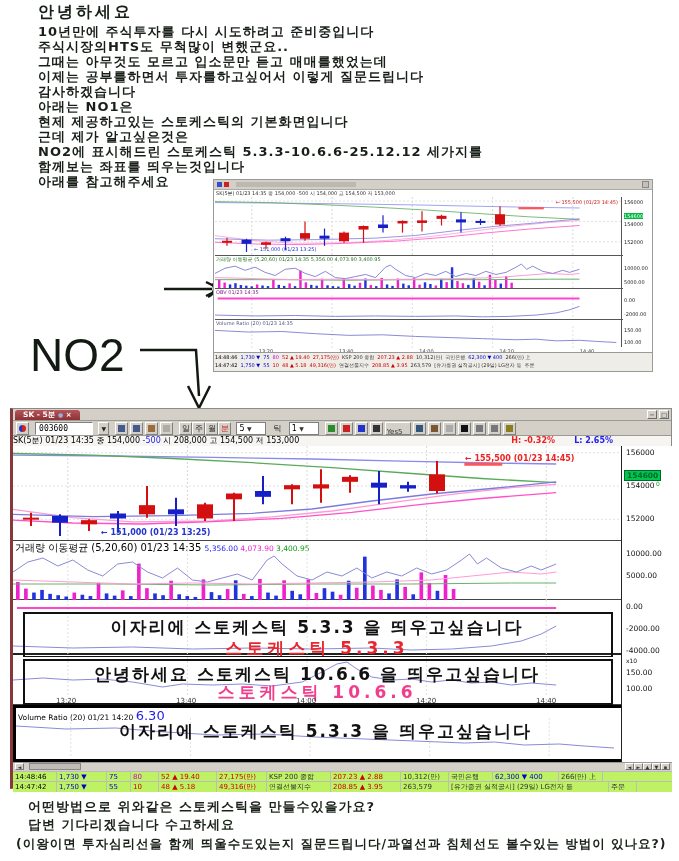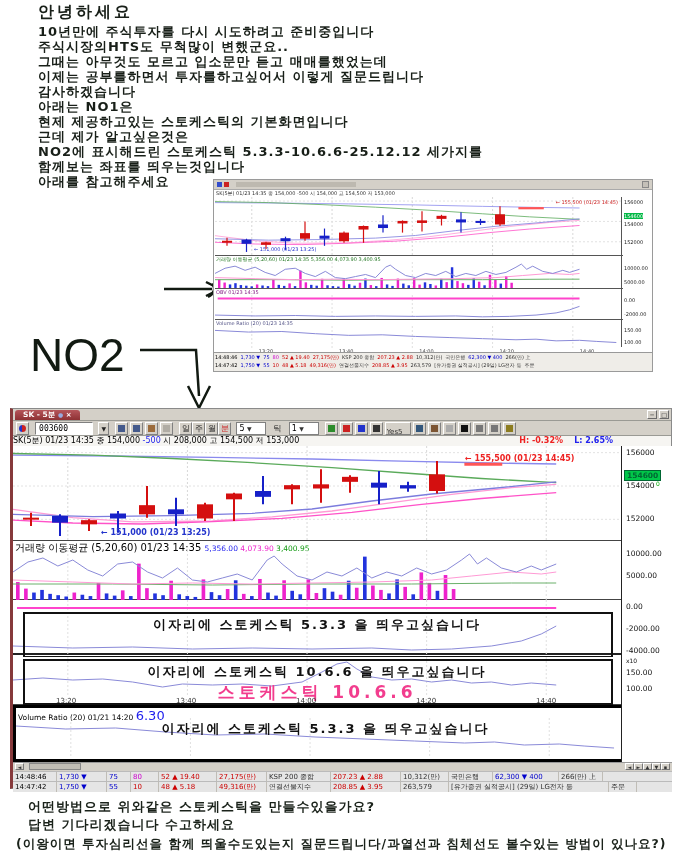--- a/index.html
+++ b/index.html
@@ -35,25 +35,25 @@
           color:#222;vertical-align:middle;box-sizing:border-box;}
   
   .panel{position:absolute;left:0;background:#fff;box-sizing:border-box;}
   .axiscol{position:absolute;background:#fff;border-left:1px solid #222;box-sizing:border-box;}
   .axlab{position:absolute;font-size:7.5px;color:#111;white-space:nowrap;left:4px;}
   .axlab.small{font-size:6px;}
   .badge{position:absolute;left:2px;background:#00c649;color:#063;font-weight:bold;
          font-size:7.5px;padding:0 2px;border:1px solid #063;line-height:9px;}
   .lblstrip{position:absolute;left:2px;top:0;font-size:7.5px;white-space:nowrap;color:#000;}
   .ann{position:absolute;font-size:8px;font-weight:bold;white-space:nowrap;}
-  .ovl1{position:absolute;width:100%;text-align:center;font-size:13px;font-weight:bold;color:#111;
+  .ovl1{position:absolute;width:100%;text-align:center;font-size:17px;font-weight:bold;color:#111;
         letter-spacing:2px;white-space:nowrap;}
   .ovl2{position:absolute;width:100%;text-align:center;font-size:17px;font-weight:bold;letter-spacing:4px;white-space:nowrap;}
   .xtick{position:absolute;font-size:7px;color:#333;}
-  .statusrow{position:absolute;left:0;height:11px;white-space:nowrap;overflow:hidden;background:#e5e5e5;border-top:1px solid #bbb;}
+  .statusrow{position:absolute;left:0;height:11px;white-space:nowrap;overflow:hidden;background:#bef264;border-top:1px solid #bbb;}
   .statusrow span{display:inline-block;height:10px;font-size:7px;line-height:10px;overflow:hidden;
                   border-right:1px solid #c0bdb6;padding-left:2px;box-sizing:border-box;vertical-align:top;}
   .scrollstrip{position:absolute;left:0;background:#d4d0c8;border-top:1px solid #999;box-sizing:border-box;}
   .scbtn{display:inline-block;width:9px;height:7px;background:#d4d0c8;border:1px solid;
          border-color:#fff #777 #777 #fff;font-size:5px;line-height:6px;text-align:center;color:#333;
          vertical-align:top;box-sizing:border-box;}
   .scthumb{display:inline-block;width:52px;height:7px;background:#c0bdb6;border:1px solid #888;vertical-align:top;box-sizing:border-box;}
   
   .mini{position:absolute;border:1px solid #9a9a9a;background:#fff;box-sizing:border-box;}
   .minilbl{position:absolute;font-size:5px;color:#333;white-space:nowrap;overflow:hidden;}
@@ -276,21 +276,21 @@
       <span id="tb-left-icons"><span class="tb-ic"><i style="background: rgb(68, 90, 140);"></i></span><span class="tb-ic"><i style="background: rgb(68, 90, 140);"></i></span><span class="tb-ic"><i style="background: rgb(156, 108, 60);"></i></span><span class="tb-ic"><i style="background: rgb(176, 172, 164);"></i></span></span>
       <span id="tb-periods"><span class="perbtn">일</span><span class="perbtn">주</span><span class="perbtn">월</span><span class="perbtn" style="color: rgb(204, 34, 34);">분</span></span>
       <span class="dd" style="width:30px;"><span>5</span> <span class="ar">▼</span></span>
       <span class="tb-txt">틱</span>
       <span class="dd" style="width:30px;"><span>1</span> <span class="ar">▼</span></span>
       <span id="tb-right-icons"><span class="tb-ic"><i style="background: rgb(44, 140, 44);"></i></span><span class="tb-ic"><i style="background: rgb(204, 34, 34);"></i></span><span class="tb-ic"><i style="background: rgb(34, 51, 204);"></i></span><span class="tb-ic"><i style="background: rgb(51, 51, 51);"></i></span><span class="tb-ic" style="width: 26px;"><span style="position: absolute; left: 1px; top: 2px; font-size: 7px; color: rgb(51, 51, 51);">Yes5</span></span><span class="tb-ic"><i style="background: rgb(51, 87, 124);"></i></span><span class="tb-ic"><i style="background: rgb(124, 85, 51);"></i></span><span class="tb-ic"><i style="background: rgb(170, 170, 170);"></i></span><span class="tb-ic"><i style="background: rgb(17, 17, 17);"></i></span><span class="tb-ic"><i style="background: rgb(119, 119, 119);"></i></span><span class="tb-ic"><i style="background: rgb(119, 119, 119);"></i></span><span class="tb-ic"><i style="background: rgb(140, 124, 32);"></i></span></span>
     </div>
 
     <div style="position:absolute;left:0;right:0;top:27px;height:10px;background:#f6f5f2;border-bottom:1px solid #ccc;font-size:8px;line-height:10px;white-space:nowrap;overflow:hidden;">
       <span style="color:#000;">SK(5분) 01/23 14:35  종 154,000 </span><span style="color:#2222ee;">-500</span><span style="color:#000;">  시 208,000 고 154,500 저 153,000</span>
-      <span class="ann" style="right:108px;top:0;color:#ee2222;font-size:8px;">H: -0.32%</span>
+      <span class="ann" style="right:116px;top:0;color:#ee2222;font-size:8px;">H: -0.32%</span>
       <span class="ann" style="right:58px;top:0;color:#2222ee;font-size:8px;">L: 2.65%</span>
     </div>
 
     <div class="panel" style="top:37px;width:608px;height:95px;border-bottom:1px solid #444;">
       <svg id="no2-candles" width="608" height="95">
           <polyline points="54.81967213114754,0 54.81967213114754,95" fill="none" stroke="#d8d8d8" stroke-width="1" stroke-dasharray="2,2"></polyline>
           <polyline points="174.42622950819674,0 174.42622950819674,95" fill="none" stroke="#d8d8d8" stroke-width="1" stroke-dasharray="2,2"></polyline>
           <polyline points="294.0327868852459,0 294.0327868852459,95" fill="none" stroke="#d8d8d8" stroke-width="1" stroke-dasharray="2,2"></polyline>
           <polyline points="413.6393442622951,0 413.6393442622951,95" fill="none" stroke="#d8d8d8" stroke-width="1" stroke-dasharray="2,2"></polyline>
           <polyline points="533.2459016393443,0 533.2459016393443,95" fill="none" stroke="#d8d8d8" stroke-width="1" stroke-dasharray="2,2"></polyline>
@@ -411,33 +411,34 @@
       <svg id="no2-p3" width="608" height="55">
           <polyline points="54.81967213114754,0 54.81967213114754,55" fill="none" stroke="#e0e0e0" stroke-width="1" stroke-dasharray="2,2"></polyline>
           <polyline points="174.42622950819674,0 174.42622950819674,55" fill="none" stroke="#e0e0e0" stroke-width="1" stroke-dasharray="2,2"></polyline>
           <polyline points="294.0327868852459,0 294.0327868852459,55" fill="none" stroke="#e0e0e0" stroke-width="1" stroke-dasharray="2,2"></polyline>
           <polyline points="413.6393442622951,0 413.6393442622951,55" fill="none" stroke="#e0e0e0" stroke-width="1" stroke-dasharray="2,2"></polyline>
           <polyline points="533.2459016393443,0 533.2459016393443,55" fill="none" stroke="#e0e0e0" stroke-width="1" stroke-dasharray="2,2"></polyline>
           <polyline points="3.9868852459016395,8 543.2131147540983,8" fill="none" stroke="#ff44cc" stroke-width="2"></polyline>
           <polyline points="0,46 59.80327868852459,48 119.60655737704919,47 179.40983606557378,49 239.21311475409837,48 299.016393442623,49 358.81967213114757,48 398.688524590164,50 438.55737704918033,49 478.42622950819674,46 508.32786885245906,41 528.2622950819672,34 543.2131147540983,26" fill="none" stroke="#8a8ad8" stroke-width="1"></polyline>
         </svg>
       <div class="ovl1" style="top:16px;">이자리에 스토케스틱 5.3.3 을 띄우고싶습니다</div>
+      <div class="ovl2" id="p3l2" style="top: 37px; color: rgb(232, 38, 45);">스토케스틱  5.3.3</div>
       <div class="annbox" style="left:10px;top:12px;width:586px;height:42px;"></div>
     </div>
 
     <div class="panel" style="top:248px;width:608px;height:48px;border-bottom:1px solid #444;">
       <svg id="no2-p4" width="608" height="40">
           <polyline points="54.81967213114754,0 54.81967213114754,40" fill="none" stroke="#e0e0e0" stroke-width="1" stroke-dasharray="2,2"></polyline>
           <polyline points="174.42622950819674,0 174.42622950819674,40" fill="none" stroke="#e0e0e0" stroke-width="1" stroke-dasharray="2,2"></polyline>
           <polyline points="294.0327868852459,0 294.0327868852459,40" fill="none" stroke="#e0e0e0" stroke-width="1" stroke-dasharray="2,2"></polyline>
           <polyline points="413.6393442622951,0 413.6393442622951,40" fill="none" stroke="#e0e0e0" stroke-width="1" stroke-dasharray="2,2"></polyline>
           <polyline points="533.2459016393443,0 533.2459016393443,40" fill="none" stroke="#e0e0e0" stroke-width="1" stroke-dasharray="2,2"></polyline>
           <polyline points="0,23 29.901639344262296,21 59.80327868852459,23 89.70491803278689,22 119.60655737704919,25 149.5081967213115,30 169.44262295081967,27 199.344262295082,28 229.24590163934428,27 259.1475409836066,29 289.04918032786884,25 308.9836065573771,15 323.93442622950823,7 333.9016393442623,5 343.8688524590164,12 358.81967213114757,20 378.75409836065575,23 398.688524590164,22 418.62295081967216,25 438.55737704918033,23 458.49180327868856,26 478.42622950819674,25 498.3606557377049,28 518.2950819672132,26 543.2131147540983,28" fill="none" stroke="#8a8ad8" stroke-width="1"></polyline>
         </svg>
-      <div class="ovl1" style="top:6px;">이자리에 스토케스틱 10.6.6 을 띄우고싶습니다</div>
+      <div class="ovl1" style="top:6px;">안녕하세요 스토케스틱 10.6.6 을 띄우고싶습니다</div>
       <div class="ovl2" id="p4l2" style="top: 24px; color: rgb(242, 61, 142);">스토케스틱 10.6.6</div>
       <div class="annbox" style="left:10px;top:2px;width:586px;height:42px;"></div>
       <div id="no2-xticks">
           <span class="xtick" style="left: 43px; top: 40px;">13:20</span>
           <span class="xtick" style="left: 163px; top: 40px;">13:40</span>
           <span class="xtick" style="left: 283px; top: 40px;">14:00</span>
           <span class="xtick" style="left: 403px; top: 40px;">14:20</span>
           <span class="xtick" style="left: 523px; top: 40px;">14:40</span>
         </div>
     </div>

